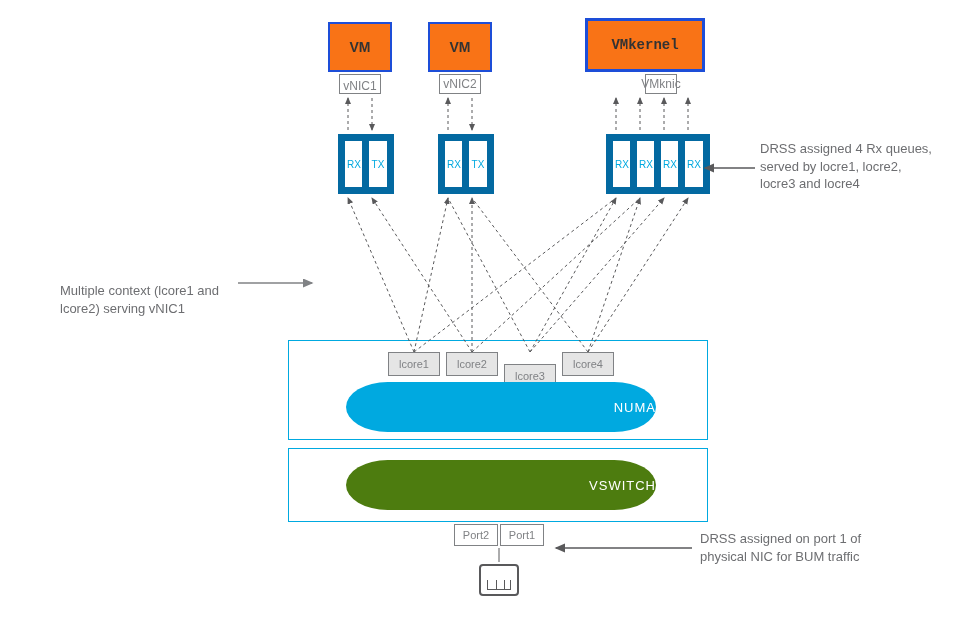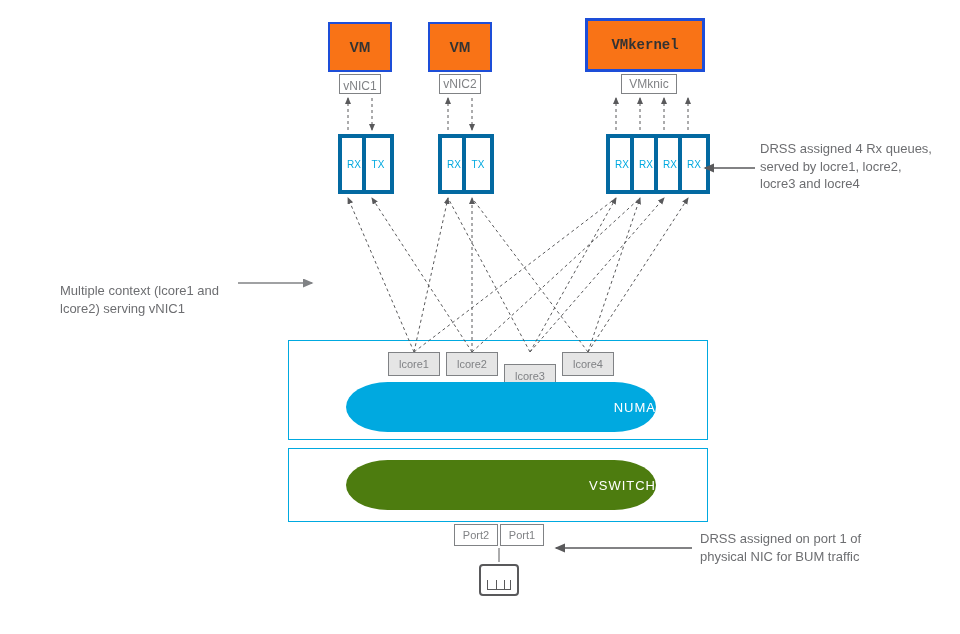--- a/index.html
+++ b/index.html
@@ -1,20 +1,20 @@
 <!DOCTYPE html>
 <html><head>
 <meta charset="utf-8">
 <style>
   * { box-sizing: border-box; margin: 0; padding: 0; }
   body { font-family: Arial, Helvetica, sans-serif; background: #fff; width: 960px; height: 634px; position: relative; color: #5a5a5a; }
   .box { position: absolute; border: 2px solid #1d4ed8; background: #f97316; display: flex; align-items: center; justify-content: center; }
   .box.thick { border-width: 3px; }
   .small-box { position: absolute; border: 1px solid #808285; background: #fff; display: flex; align-items: center; justify-content: center; font-size: 12px; color: #808285; }
-  .queue { position: absolute; border: 4px solid #0369a1; background: #fff; width: 32px; height: 60px; display: flex; align-items: center; justify-content: center; font-size: 10px; color: #00a9e0; writing-mode: horizontal-tb; }
+  .queue { position: absolute; border: 7px solid #0369a1; background: #fff; width: 32px; height: 60px; display: flex; align-items: center; justify-content: center; font-size: 10px; color: #00a9e0; writing-mode: horizontal-tb; }
   .queue span { transform: none; }
   .lcore { position: absolute; border: 1px solid #808285; background: #e5e5e5; display: flex; align-items: center; justify-content: center; font-size: 11px; color: #808285; width: 52px; height: 24px; }
   .numa-container { position: absolute; border: 1px solid #00a9e0; }
   .numa-pill { position: absolute; border-radius: 100px/60px; display: flex; align-items: center; justify-content: flex-end; font-size: 13px; color: #fff; letter-spacing: 1px; }
   .numa-blue { background: #00a9e0; }
   .vswitch-green { background: #4d7c0f; }
   .port { position: absolute; border: 1px solid #808285; background: #fff; width: 44px; height: 22px; display: flex; align-items: center; justify-content: center; font-size: 11px; color: #808285; }
   .nic-icon { position: absolute; border: 2px solid #59595b; border-radius: 4px; width: 40px; height: 32px; display:flex; align-items:flex-end; justify-content:center; padding-bottom:4px; }
   .nic-teeth { width: 24px; height: 10px; border: 1px solid #59595b; border-top: none; position:relative; }
   .nic-teeth::before, .nic-teeth::after { content:""; position:absolute; top:0; width:1px; height:10px; background:#59595b; }
@@ -35,21 +35,21 @@
 <div class="box" style="left:428px; top:22px; width:64px; height:50px; font-size:14px; font-weight:bold; color:#333;">
     <span>VM</span>
   </div>
 <div class="small-box" style="left:439px; top:74px; width:42px; height:20px;">
     <span>vNIC2</span>
   </div>
 
 <div class="box thick" style="left:585px; top:18px; width:120px; height:54px; font-size:14px; font-weight:bold; color:#333;font-family:Liberation Mono, monospace;">
     <span>VMkernel</span>
   </div>
-<div class="small-box" style="left:621px; top:74px; width:56px; height:20px;">
+<div class="small-box" style="left:645px; top:74px; width:32px; height:20px;">
     <span>VMknic</span>
   </div>
 
 <div class="queue" style="left:338px; top:134px;">
     <span>RX</span>
   </div>
 <div class="queue" style="left:362px; top:134px;">
     <span>TX</span>
   </div>
 

